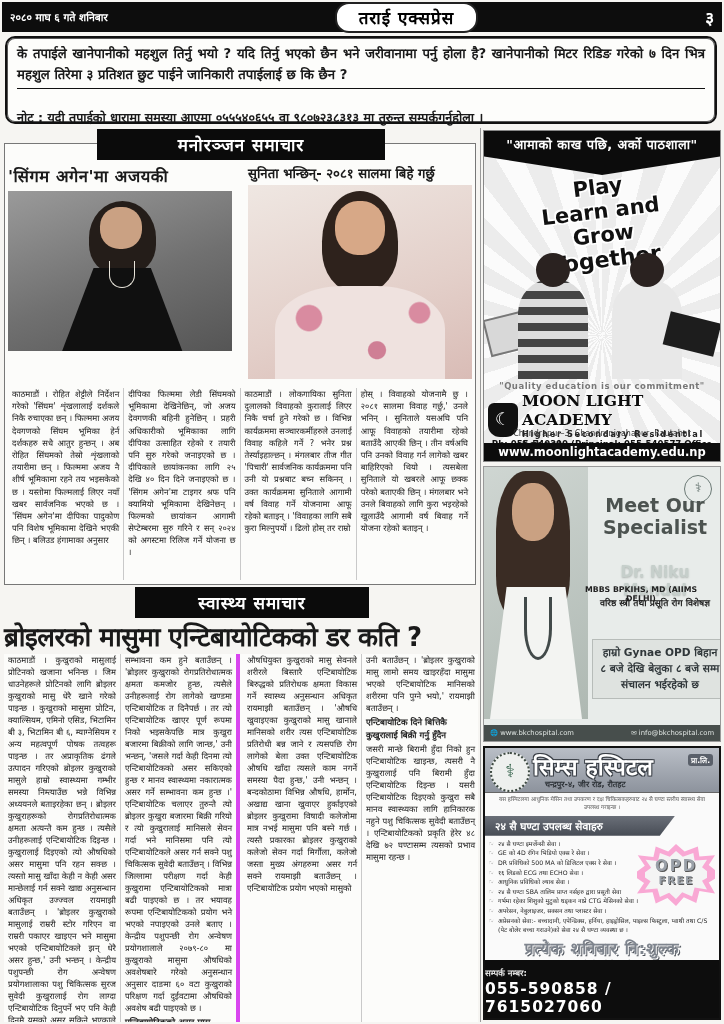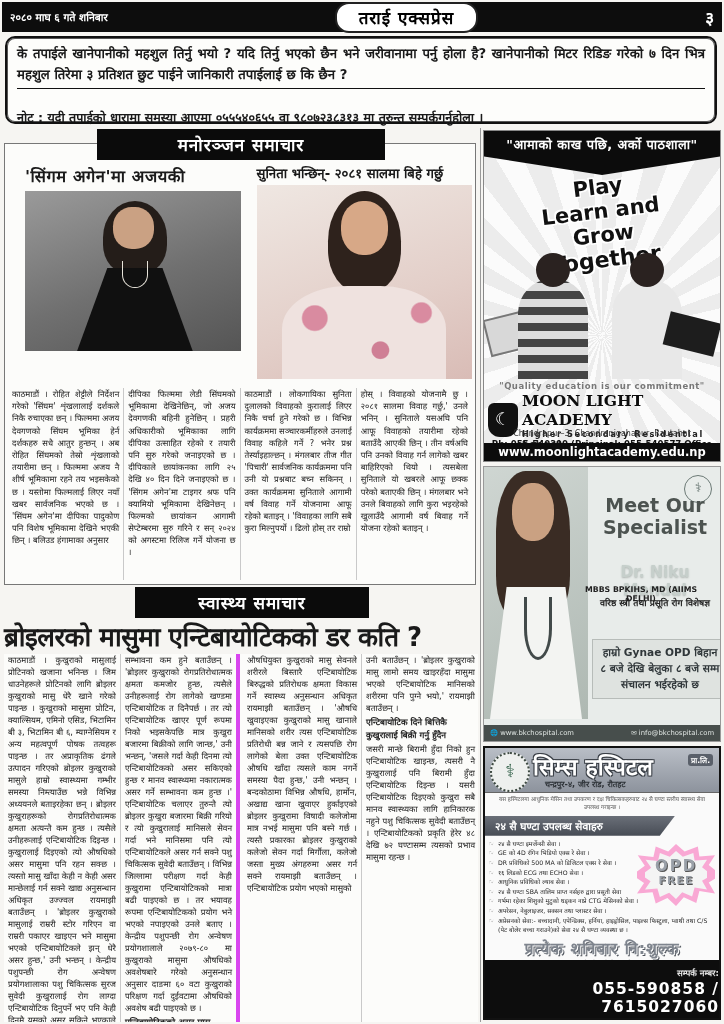--- a/index.html
+++ b/index.html
@@ -23,21 +23,21 @@
     padding:5px 10px 2px 10px;}
   .notice .body{font-size:13.2px;font-weight:700;line-height:1.6;text-align:justify;}
   .notice .note{font-size:12.6px;font-weight:700;border-top:1.5px solid #111;margin-top:3px;padding-top:20px;}
   
   .left{position:absolute;left:4px;top:128px;width:474px;height:894px;}
   .secbar{background:#0b0b0b;color:#fff;text-align:center;font-weight:800;
     font-size:17px;padding:4px 0;letter-spacing:1px;}
   .ent-section{position:absolute;left:0;top:15px;width:472px;height:442px;border:1px solid #777;
     background:#fcfcfa;box-sizing:border-box;}
   .ent-bar{position:absolute;left:92px;top:-15px;width:288px;}
-  .ent-grid{position:absolute;left:20px;right:3px;top:20px;display:grid;grid-template-columns:1fr 1fr;column-gap:16px;}
+  .ent-grid{position:absolute;left:3px;right:3px;top:20px;display:grid;grid-template-columns:1fr 1fr;column-gap:16px;}
   .hl-left1{font-size:16.5px;font-weight:800;display:flex;justify-content:space-between;letter-spacing:.5px;}
   .hl-left2{font-size:17.5px;font-weight:900;letter-spacing:-0.3px;margin-top:2px;}
   .hl-right{font-size:13.2px;font-weight:800;margin-bottom:3px;}
   .photo{position:relative;overflow:hidden;}
   .ph-deepika{height:160px;margin-top:4px;background:linear-gradient(160deg,#9a9a9a 0%,#707070 55%,#555 100%);}
   .ph-deepika .hair{position:absolute;left:36%;top:6%;width:30%;height:46%;background:#241d19;border-radius:50% 50% 40% 40%;}
   .ph-deepika .face{position:absolute;left:41%;top:10%;width:19%;height:26%;background:#caa183;border-radius:46%;}
   .ph-deepika .dress{position:absolute;left:22%;top:48%;width:58%;height:60%;background:#101010;clip-path:polygon(28% 0,72% 0,100% 100%,0 100%);}
   .ph-deepika .necklace{position:absolute;left:45%;top:44%;width:11%;height:16%;border:1.5px solid #e8e4da;border-top:none;border-radius:0 0 50% 50%;}
   .ph-sunita{height:194px;background:linear-gradient(160deg,#efe7e2 0%,#e3cfc9 60%,#d9bcb6 100%);}
@@ -143,21 +143,21 @@
   .opd-burst .inner{position:absolute;left:8px;top:7px;width:62px;height:48px;background:#f4f4f4;
      clip-path:polygon(50% 0,61% 12%,78% 4%,80% 20%,100% 18%,92% 34%,108% 50%,92% 62%,100% 80%,80% 76%,76% 95%,60% 86%,50% 100%,39% 87%,24% 96%,20% 78%,0 80%,9% 63%,-6% 50%,10% 35%,1% 18%,21% 21%,24% 4%,40% 12%);
      text-align:center;font-weight:900;color:#9aa0a8;line-height:1.05;padding-top:8px;box-sizing:border-box;}
   .opd-burst .t1{font-size:15px;letter-spacing:2px;text-shadow:1px 1px 0 #555;}
   .opd-burst .t2{font-size:11px;letter-spacing:1px;text-shadow:1px 1px 0 #555;}
   .sims-free1{text-align:center;font-size:16px;font-weight:900;color:#7e848d;margin-top:2px;
      text-shadow:1px 1px 0 #fff,2px 2px 0 #51565e;letter-spacing:1px;}
   .sims-free2{text-align:center;font-size:10px;font-weight:800;color:#2c3035;line-height:1.3;}
   .sims-photos{display:flex;gap:2px;padding:2px 3px;}
   .sims-photos .sp{flex:1;height:30px;background:linear-gradient(135deg,#aab4bd,#6e7a86 60%,#4c5662);}
-  .sims-foot{position:absolute;left:0;bottom:0;width:100%;background:#0d0d0d;color:#fff;text-align:right;padding:1px 0 2px 0;margin-top:28px;}
+  .sims-foot{position:absolute;left:0;bottom:0;width:100%;background:#0d0d0d;color:#fff;text-align:left;padding:1px 0 2px 0;margin-top:28px;}
   .sims-foot .lbl{font-size:8.5px;font-weight:700;color:#e4e4e4;}
   .sims-foot .num{font-size:15.5px;font-weight:900;letter-spacing:1px;}
 </style>
 </head>
 <body>
 
 <div class="topbar">
   <span class="date">२०८० माघ ६ गते शनिबार</span>
   <span class="masthead">तराई एक्सप्रेस</span>
   <span class="pagenum">३</span>

